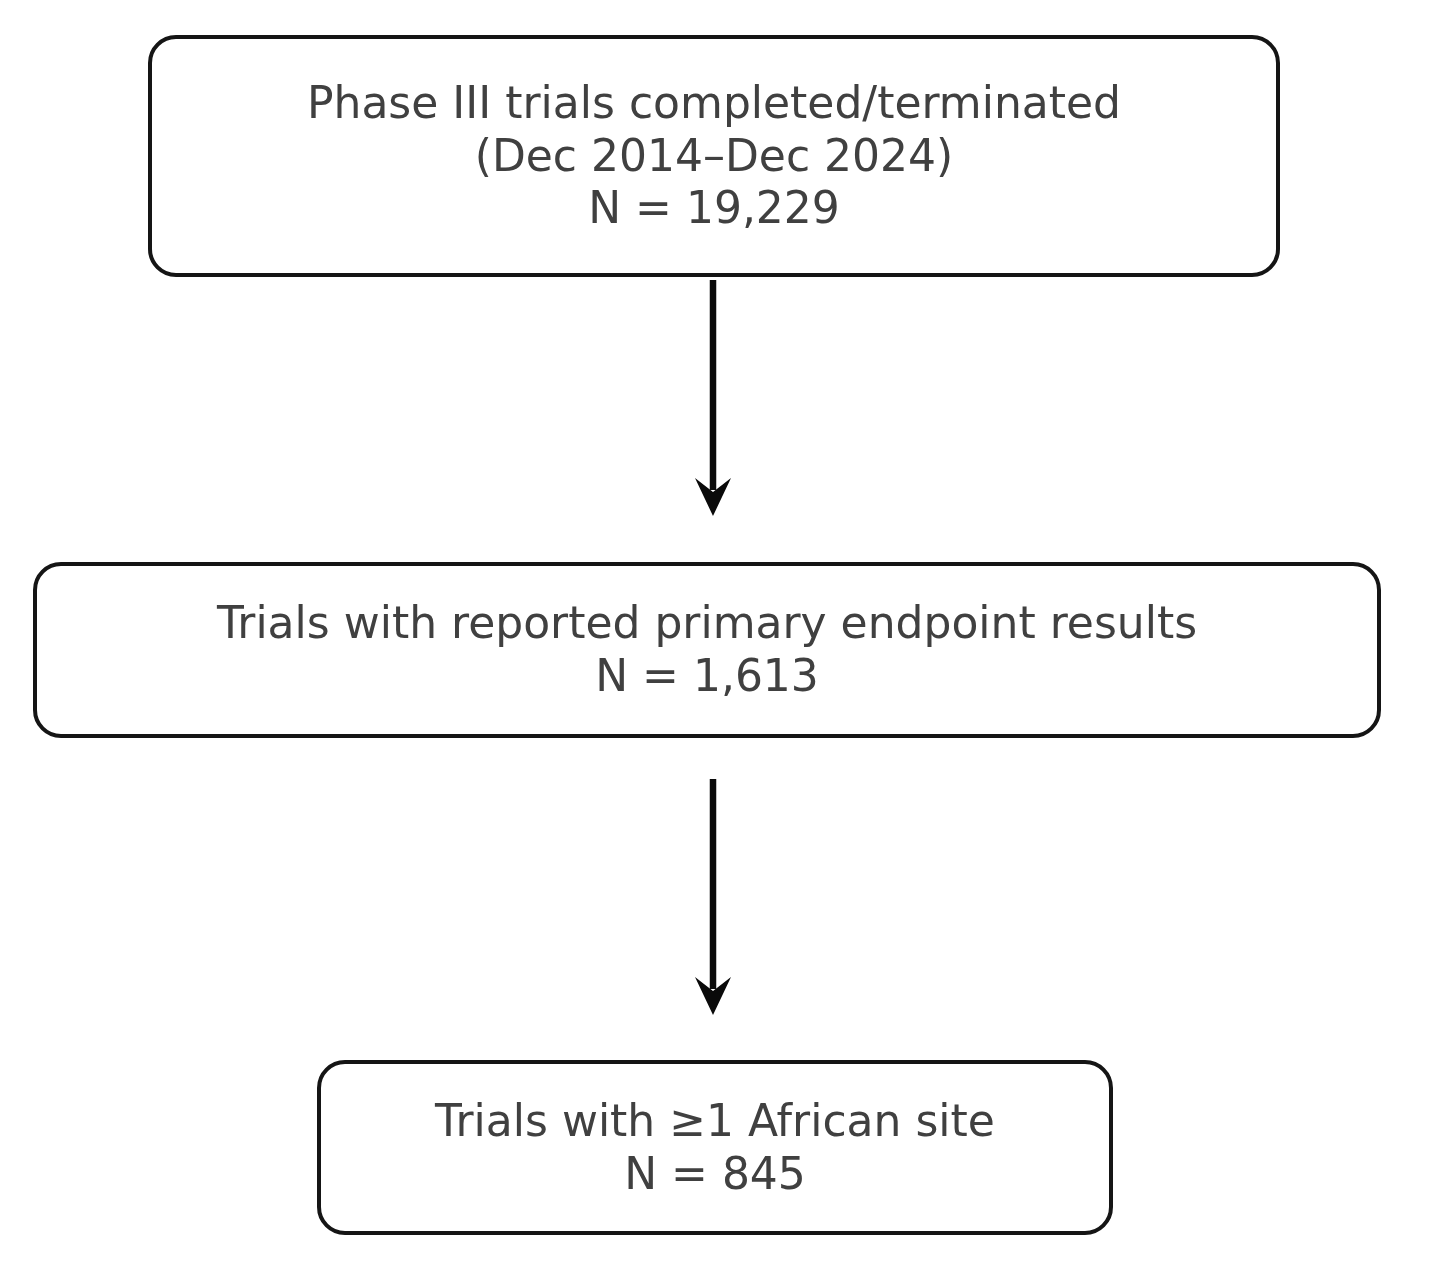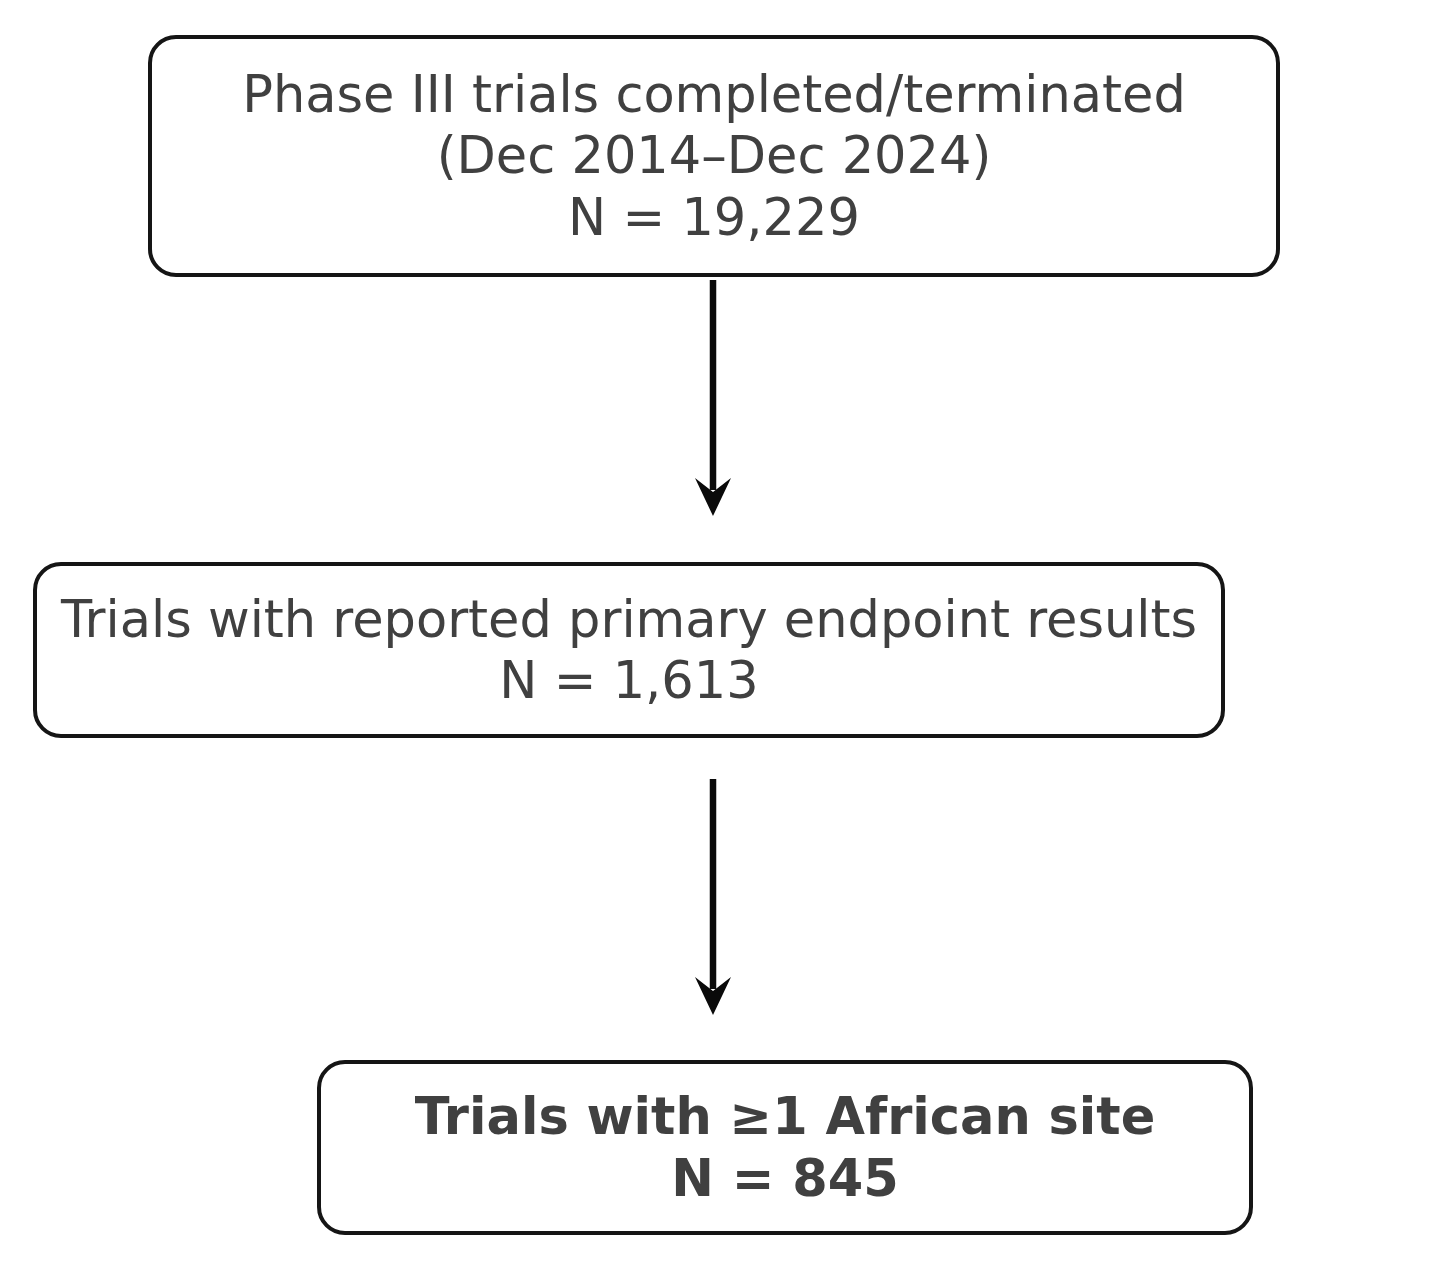--- a/index.html
+++ b/index.html
@@ -20,28 +20,28 @@
     box-sizing: border-box;
     border: 4px solid #151515;
     border-radius: 28px;
     background: #ffffff;
     display: flex;
     flex-direction: column;
     justify-content: center;
     align-items: center;
     text-align: center;
     color: #404040;
-    font-size: 51px;
+    font-size: 44px;
     line-height: 1.2;
     letter-spacing: 0px;
     white-space: nowrap;
   }
   .box-1 { left: 148px; top: 35px;   width: 1132px; height: 242px; }
-  .box-2 { left: 33px;  top: 562px;  width: 1192px; height: 176px; }
-  .box-3 { left: 317px; top: 1060px; width: 936px;  height: 175px; font-weight: bold; }
+  .box-2 { left: 33px;  top: 562px;  width: 1348px; height: 176px; }
+  .box-3 { left: 317px; top: 1060px; width: 796px;  height: 175px; }
   .flow-arrow {
     position: absolute;
     width: 40px;
     height: 240px;
   }
   .arrow-1 { left: 693px; top: 278px; }
   .arrow-2 { left: 693px; top: 777px; }
   .flow-arrow svg { display: block; width: 100%; height: 100%; }
 </style>
 </head>

